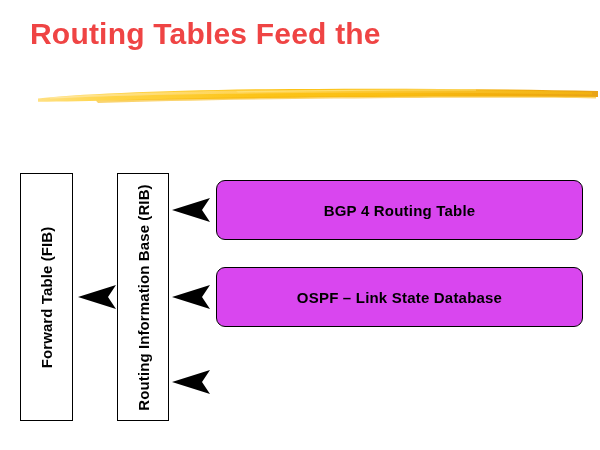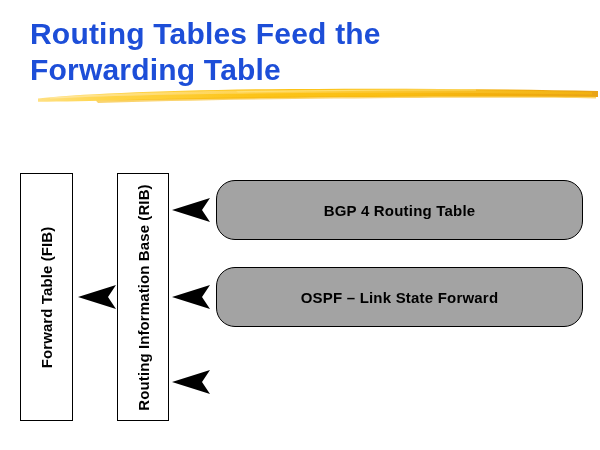--- a/index.html
+++ b/index.html
@@ -26,21 +26,21 @@
     left: 30px;
     top: 16px;
     width: 540px;
   }
   .title-line {
     font-family: "Liberation Sans", sans-serif;
     font-weight: bold;
     font-size: 30px;
     line-height: 36px;
     letter-spacing: 0.2px;
-    color: #1d4ed8;
+    color: #ef4444;
     white-space: nowrap;
   }
 
   
   #brushstroke {
     position: absolute;
     left: 36px;
     top: 84px;
     width: 564px;
     height: 24px;
@@ -75,22 +75,22 @@
     letter-spacing: 0.1px;
   }
 
   #fib-box  { left: 20px;  top: 173px; width: 53px;  height: 248px; }
   #rib-box  { left: 117px; top: 173px; width: 52px;  height: 248px; }
 
   .rbox {
     position: absolute;
     box-sizing: border-box;
     border: 1.6px solid #000000;
-    border-radius: 19px;
-    background: #a3a3a3;
+    border-radius: 9px;
+    background: #d946ef;
     display: flex;
     align-items: center;
     justify-content: center;
   }
   .rbox .rlabel {
     font-family: "Liberation Sans", sans-serif;
     font-weight: bold;
     font-size: 15px;
     color: #000000;
     white-space: nowrap;
@@ -111,21 +111,20 @@
   #arrow-ospf       { left: 172px; top: 284px; }
   #arrow-static     { left: 172px; top: 369px; }
 </style>
 </head>
 <body>
 
 <div id="slide">
 
   <div id="title-block">
     <div class="title-line">Routing Tables Feed the</div>
-    <div class="title-line">Forwarding Table</div>
   </div>
 
   <svg id="brushstroke" viewBox="0 0 564 24" preserveAspectRatio="none">
     <defs>
       <linearGradient id="bg-grad" x1="0" y1="0" x2="1" y2="0">
         <stop offset="0%" stop-color="#ffe082"></stop>
         <stop offset="12%" stop-color="#ffd54a"></stop>
         <stop offset="38%" stop-color="#fcc419"></stop>
         <stop offset="62%" stop-color="#fbbf12"></stop>
         <stop offset="85%" stop-color="#f0ab0c"></stop>
@@ -154,21 +153,21 @@
 
     <div class="vbox" id="rib-box">
       <span class="vlabel">Routing Information Base (RIB)</span>
     </div>
 
     <div class="rbox" id="bgp-box">
       <span class="rlabel">BGP 4 Routing Table</span>
     </div>
 
     <div class="rbox" id="ospf-box">
-      <span class="rlabel">OSPF – Link State Forward</span>
+      <span class="rlabel">OSPF – Link State Database</span>
     </div>
 
 
     <svg class="arrow" id="arrow-rib-to-fib" viewBox="0 0 40 26">
       <path d="M0,13 L38,1 L30,13 L38,25 Z" fill="#000000"></path>
     </svg>
 
     <svg class="arrow" id="arrow-bgp" viewBox="0 0 40 26">
       <path d="M0,13 L38,1 L30,13 L38,25 Z" fill="#000000"></path>
     </svg>

